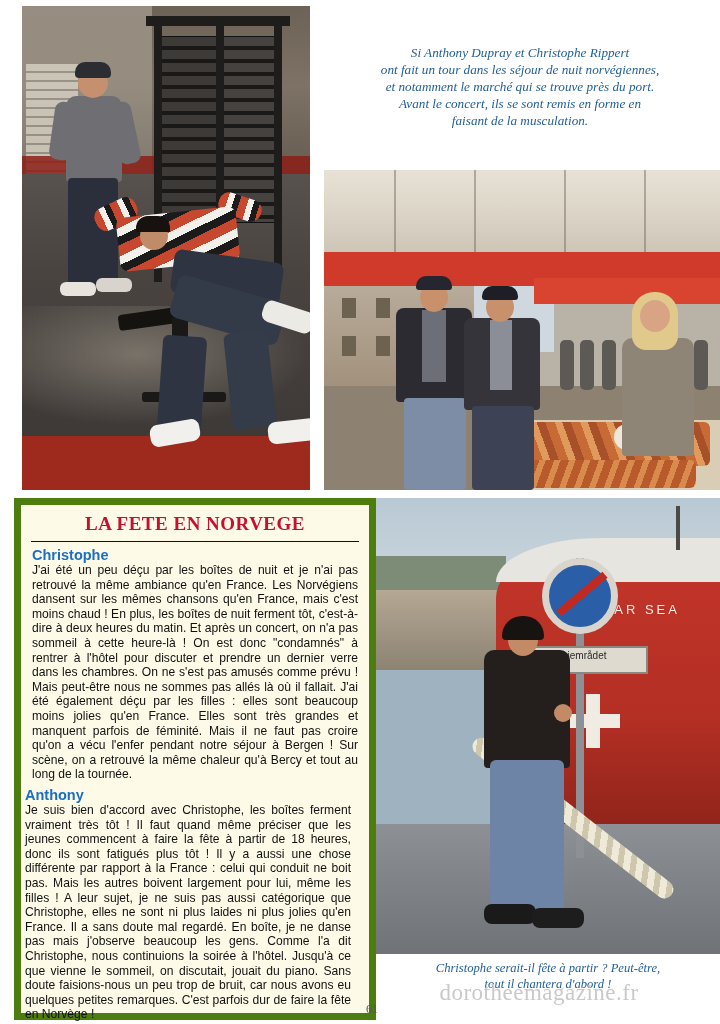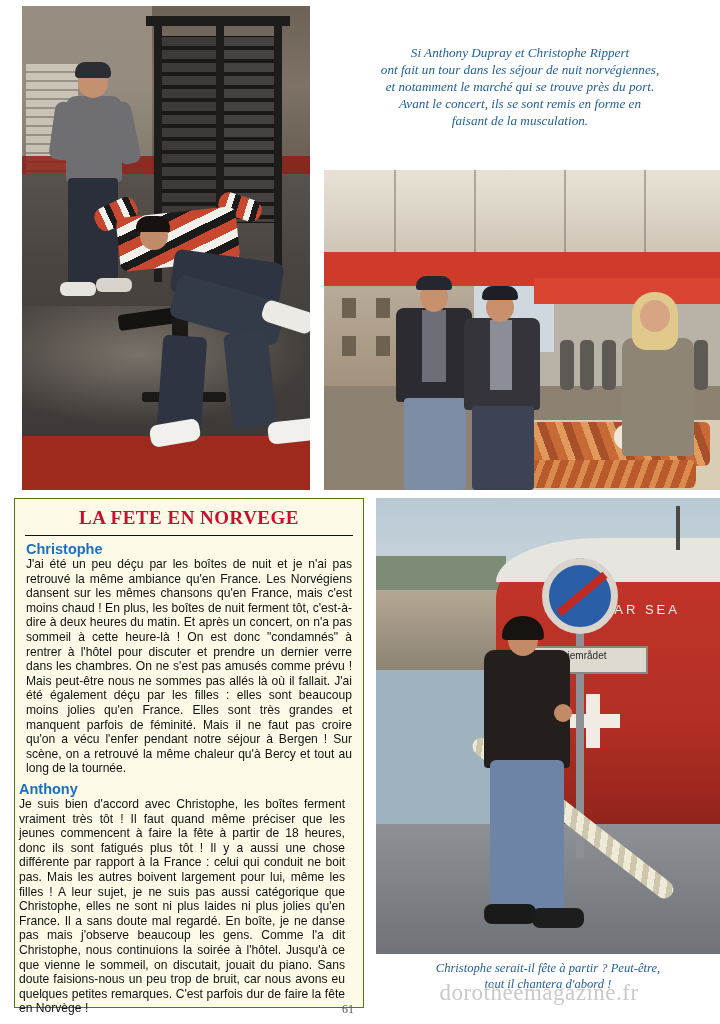--- a/index.html
+++ b/index.html
@@ -93,21 +93,21 @@
   #photo-market .m2-cap{position:absolute;left:158px;top:116px;width:36px;height:14px;border-radius:10px 10px 3px 3px;background:#1e1e26;}
   #photo-market .m2-jack{position:absolute;left:140px;top:148px;width:76px;height:92px;background:#35343a;border-radius:8px 8px 4px 4px;}
   #photo-market .m2-shirt{position:absolute;left:166px;top:150px;width:22px;height:70px;background:#8c8e97;}
   #photo-market .m2-legs{position:absolute;left:148px;top:236px;width:62px;height:84px;background:#3d4354;border-radius:4px;}
   #photo-market .w-head{position:absolute;left:316px;top:130px;width:30px;height:32px;border-radius:50%;background:#d7a484;}
   #photo-market .w-hair{position:absolute;left:308px;top:122px;width:46px;height:58px;border-radius:22px 22px 14px 14px;background:#e0c98b;}
   #photo-market .w-coat{position:absolute;left:298px;top:168px;width:72px;height:118px;background:#8e8576;border-radius:10px 10px 4px 4px;}
   #photo-market .crowd{position:absolute;top:170px;width:14px;height:50px;background:#5d5a55;border-radius:5px;}
 
   
-  #article{position:absolute;left:14px;top:498px;width:348px;height:508px;background:#fdfbe8;border:1px solid #4d7c0f;}
+  #article{position:absolute;left:14px;top:498px;width:348px;height:508px;background:#fdfbe8;border:7px solid #4d7c0f;}
   #article-title{position:absolute;left:0;top:8px;width:348px;text-align:center;
      color:#c8102e;font-family:"Liberation Serif",serif;font-weight:bold;font-size:19px;letter-spacing:.5px;}
   #title-rule{position:absolute;left:10px;top:36px;width:328px;height:1px;background:#111;}
   .speaker{font-family:"Liberation Sans",sans-serif;font-weight:bold;font-size:14.5px;color:#1b6fc0;}
   .bodytext{font-family:"Liberation Sans",sans-serif;font-size:12.1px;line-height:14.6px;color:#111;text-align:justify;}
   #block-christophe{position:absolute;left:11px;top:42px;width:326px;}
   #block-anthony{position:absolute;left:4px;top:282px;width:326px;}
 
   
   #photo-ship{left:376px;top:498px;width:344px;height:456px;background:#9fb2bf;}
@@ -142,21 +142,21 @@
   #photo-ship .s-shoe2{position:absolute;left:156px;top:410px;width:52px;height:20px;background:#1d1d1d;border-radius:8px;}
   #photo-ship .s-hand{position:absolute;left:178px;top:206px;width:18px;height:18px;border-radius:50%;background:#c28b66;}
 
   
   #caption{position:absolute;left:376px;top:960px;width:344px;text-align:center;
      color:#23609a;font-family:"Liberation Serif",serif;font-style:italic;font-size:12.6px;line-height:16px;}
 
   
   #watermark{position:absolute;left:344px;top:980px;width:390px;text-align:center;
      color:#c9c9c9;font-family:"Liberation Serif",serif;font-size:23px;letter-spacing:.5px;}
-  #pageno{position:absolute;left:342px;top:1002px;width:36px;text-align:left;
+  #pageno{position:absolute;left:342px;top:1002px;width:36px;text-align:right;
      font-family:"Liberation Serif",serif;font-size:12px;color:#555;}
 </style>
 </head>
 <body>
 
 <div class="page">
 
   <div class="photo" id="photo-gym">
     <div class="wall"></div>
     <div class="wall2"></div>

